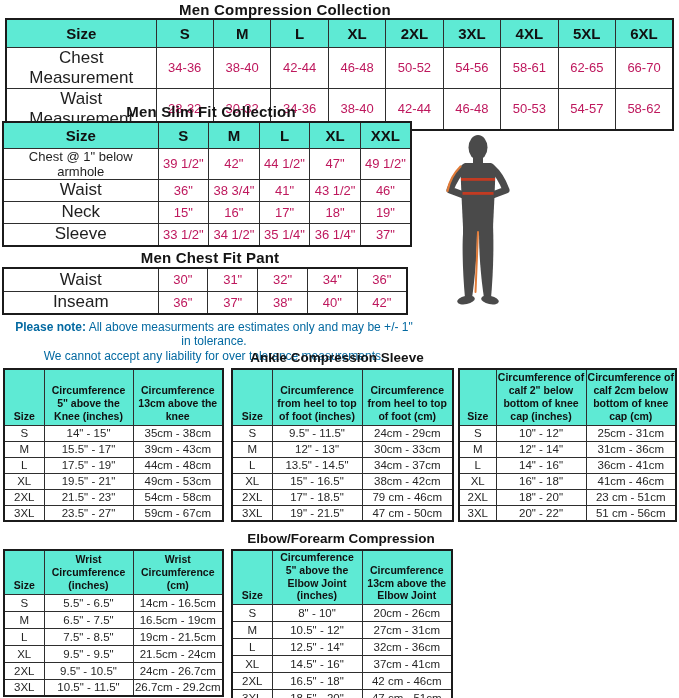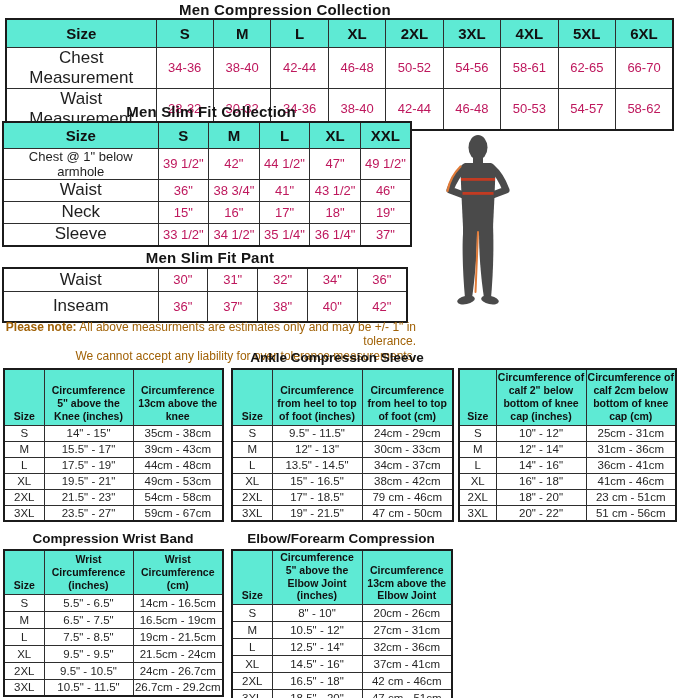--- a/index.html
+++ b/index.html
@@ -15,21 +15,21 @@
   table.t th { background:#5eead4; font-weight:bold; color:#111; }
 
   .big th { font-size:15px; }
   td.lbl { text-align:left; padding-left:5px; font-size:17px; color:#1f1f1f; }
   td.lbl-sm { text-align:left; padding-left:4px; font-size:13px; color:#1f1f1f; }
   td.v { font-size:13px; color:#be185d; }
 
   table.small th { font-size:10.5px; line-height:1.22; vertical-align:bottom; padding:0 1px 2px 1px; }
   table.small td { font-size:11.5px; color:#262626; }
 
-  .note { position:absolute; text-align:right; font-size:12px; color:#a16207; line-height:1.2; }
+  .note { position:absolute; text-align:center; font-size:12px; color:#0369a1; line-height:1.2;padding-left:12px; }
   .note .b { font-weight:bold; }
 </style>
 </head>
 <body>
 
 <div id="canvas">
 
   <div class="title" style="left:0;top:1px;width:570px">Men Compression Collection</div>
   <table class="t big" style="left:5px;top:18px;width:669px">
     <colgroup>
@@ -150,40 +150,40 @@
       <ellipse cx="52" cy="166" rx="9" ry="4.2" transform="rotate(12 52 166)"></ellipse>
       <rect x="35" y="22" width="10" height="9"></rect>
       <ellipse cx="40" cy="13.5" rx="9.5" ry="12.5"></ellipse>
     </g>
     <rect x="23" y="44" width="34" height="2.8" fill="#C23B22"></rect>
     <rect x="24.5" y="58" width="31" height="2.8" fill="#C23B22"></rect>
     <path d="M22.5,32.5 C15,40 11,49 9.5,57" stroke="#E07B39" stroke-width="2.2" fill="none" stroke-linecap="round"></path>
     <path d="M40,98 L37.5,158" stroke="#E07B39" stroke-width="2" fill="none" stroke-linecap="round"></path>
   </svg>
 
-  <div class="title" style="left:0;top:249px;width:420px">Men Slim Fit Pant</div>
+  <div class="title" style="left:0;top:249px;width:420px">Men Chest Fit Pant</div>
   <table class="t big" style="left:2px;top:267px;width:406px">
     <colgroup>
         <col style="width:155px">
         <col>
         <col>
         <col>
         <col>
         <col>
       </colgroup>
     <tbody>
         <tr style="height:23px">
       <td class="lbl">Waist</td>
       <td class="v">30"</td>
       <td class="v">31"</td>
       <td class="v">32"</td>
       <td class="v">34"</td>
       <td class="v">36"</td>
     </tr>
-    <tr style="height:31px">
+    <tr style="height:23px">
       <td class="lbl">Inseam</td>
       <td class="v">36"</td>
       <td class="v">37"</td>
       <td class="v">38"</td>
       <td class="v">40"</td>
       <td class="v">42"</td>
     </tr>
   </tbody>
     </table>
 
@@ -322,21 +322,20 @@
           <td>23 cm - 51cm</td>
         </tr>
     <tr style="height:16px">
           <td>3XL</td>
           <td>20" - 22"</td>
           <td>51 cm - 56cm</td>
         </tr>
   </tbody>
     </table>
 
-  <div class="small-title" style="left:0;top:531px;width:226px">Compression Wrist Band</div>
   <table class="t small" style="left:3px;top:549px;width:219px">
     <colgroup>
         <col style="width:40px">
         <col style="width:89px">
         <col style="width:90px">
       </colgroup>
     <tbody>
         <tr style="height:44px">
       <th>Size</th>
       <th>Wrist Circumference (inches)</th>

